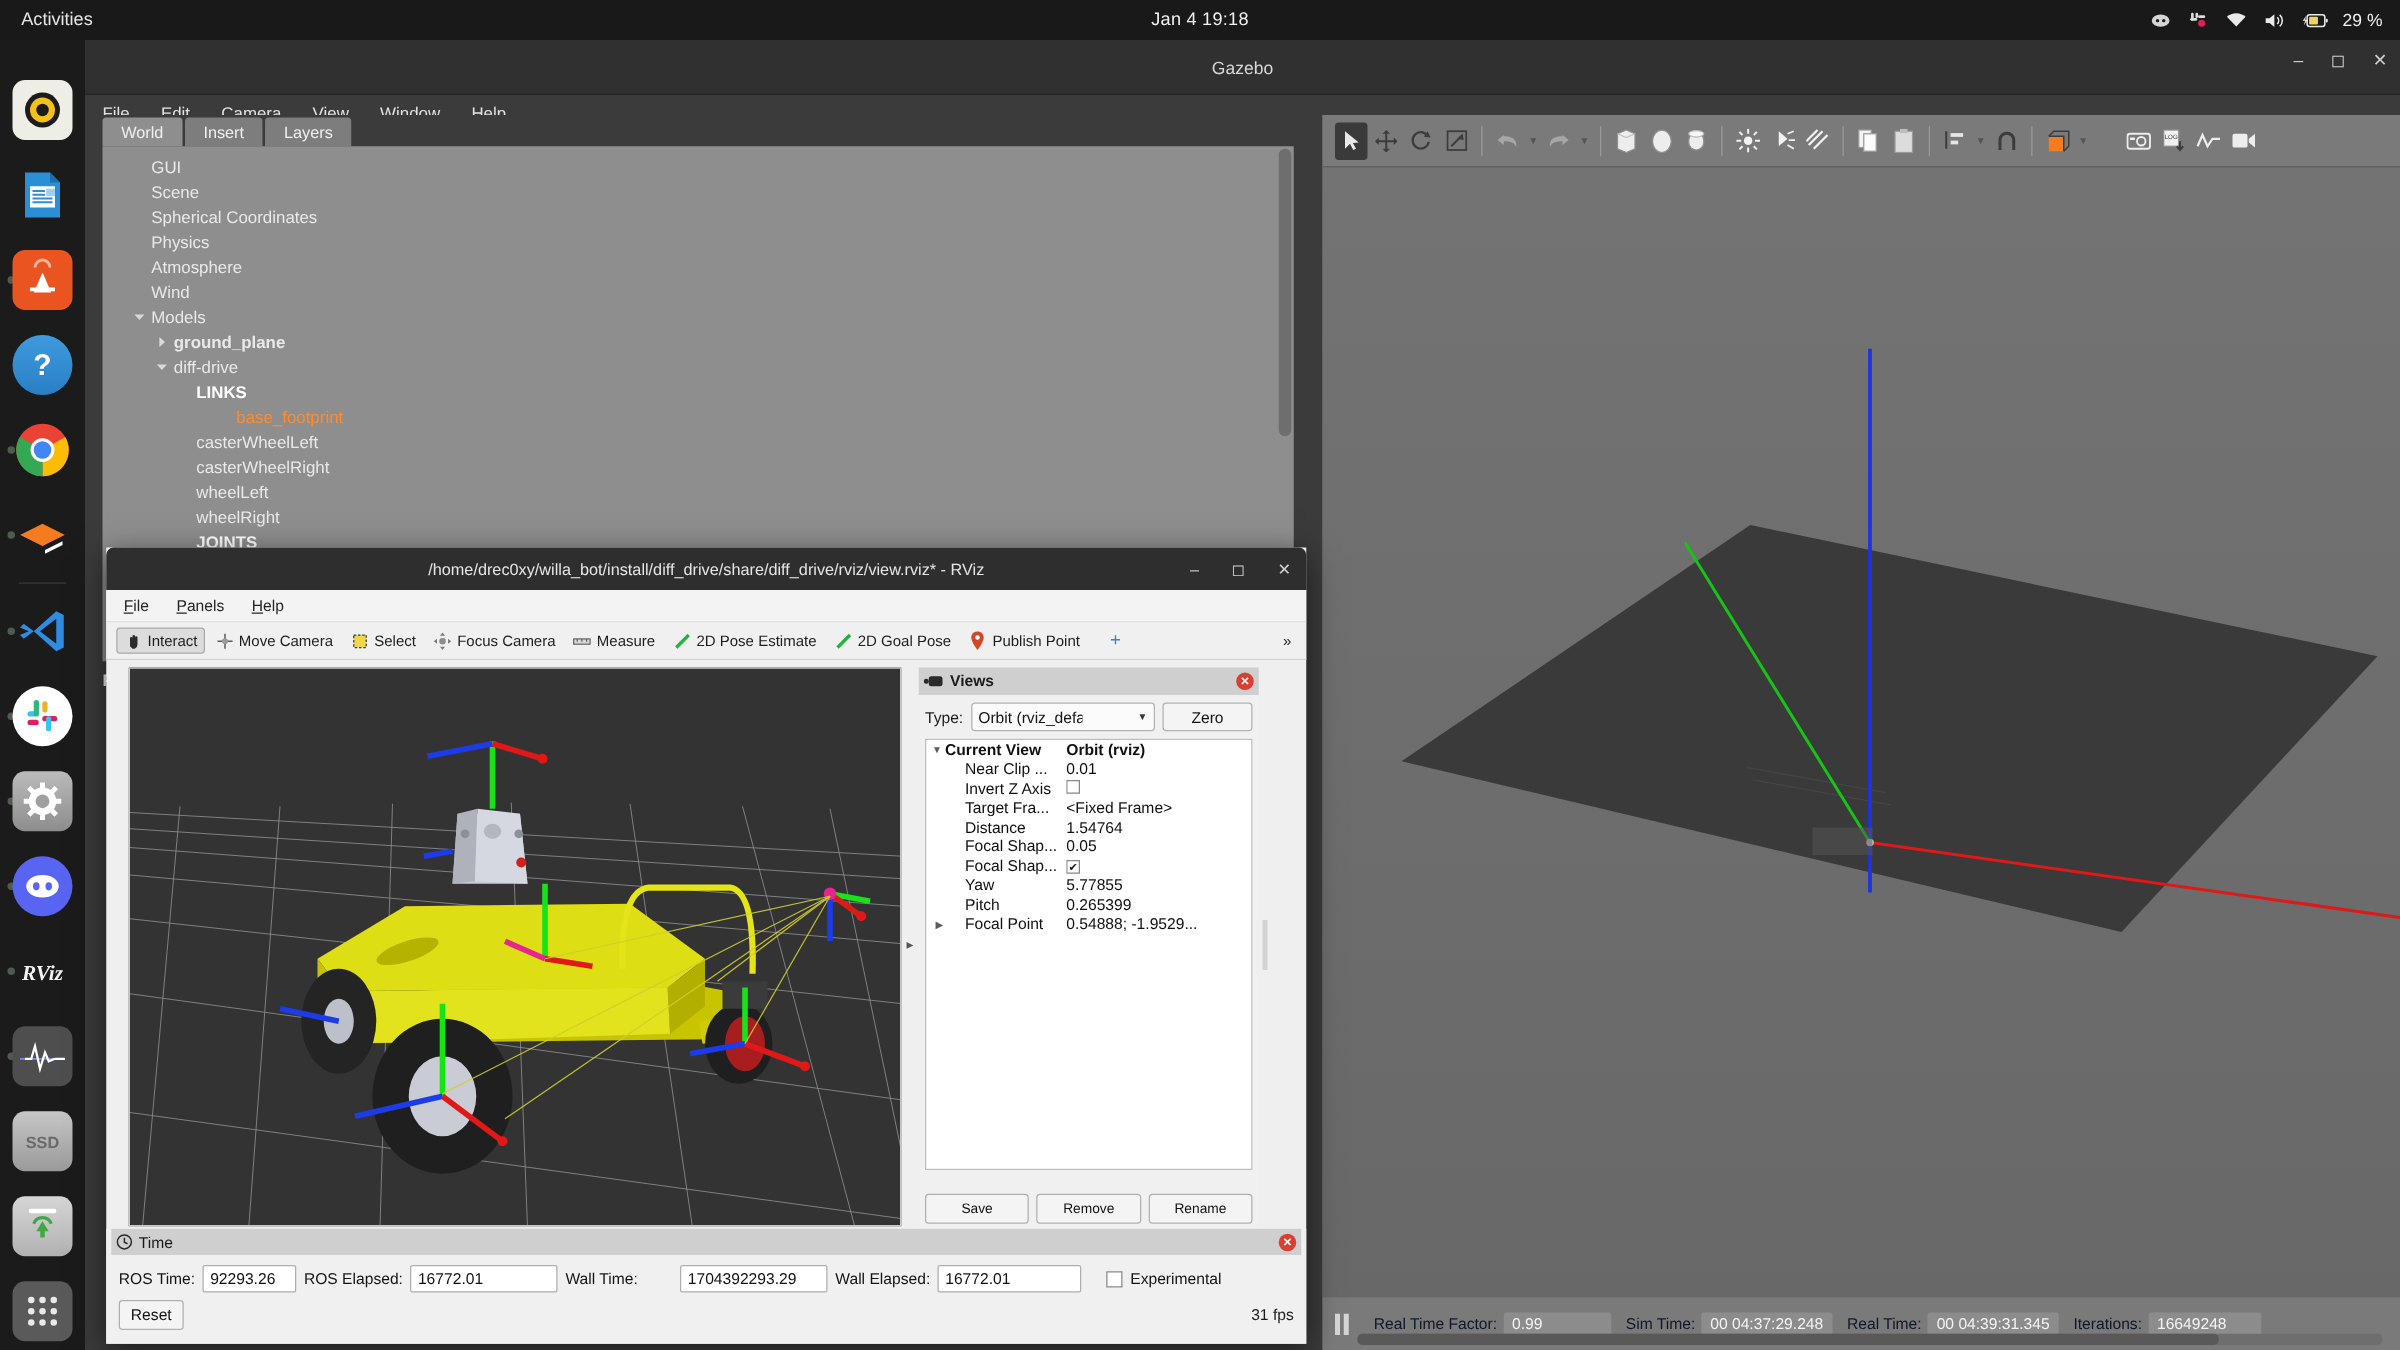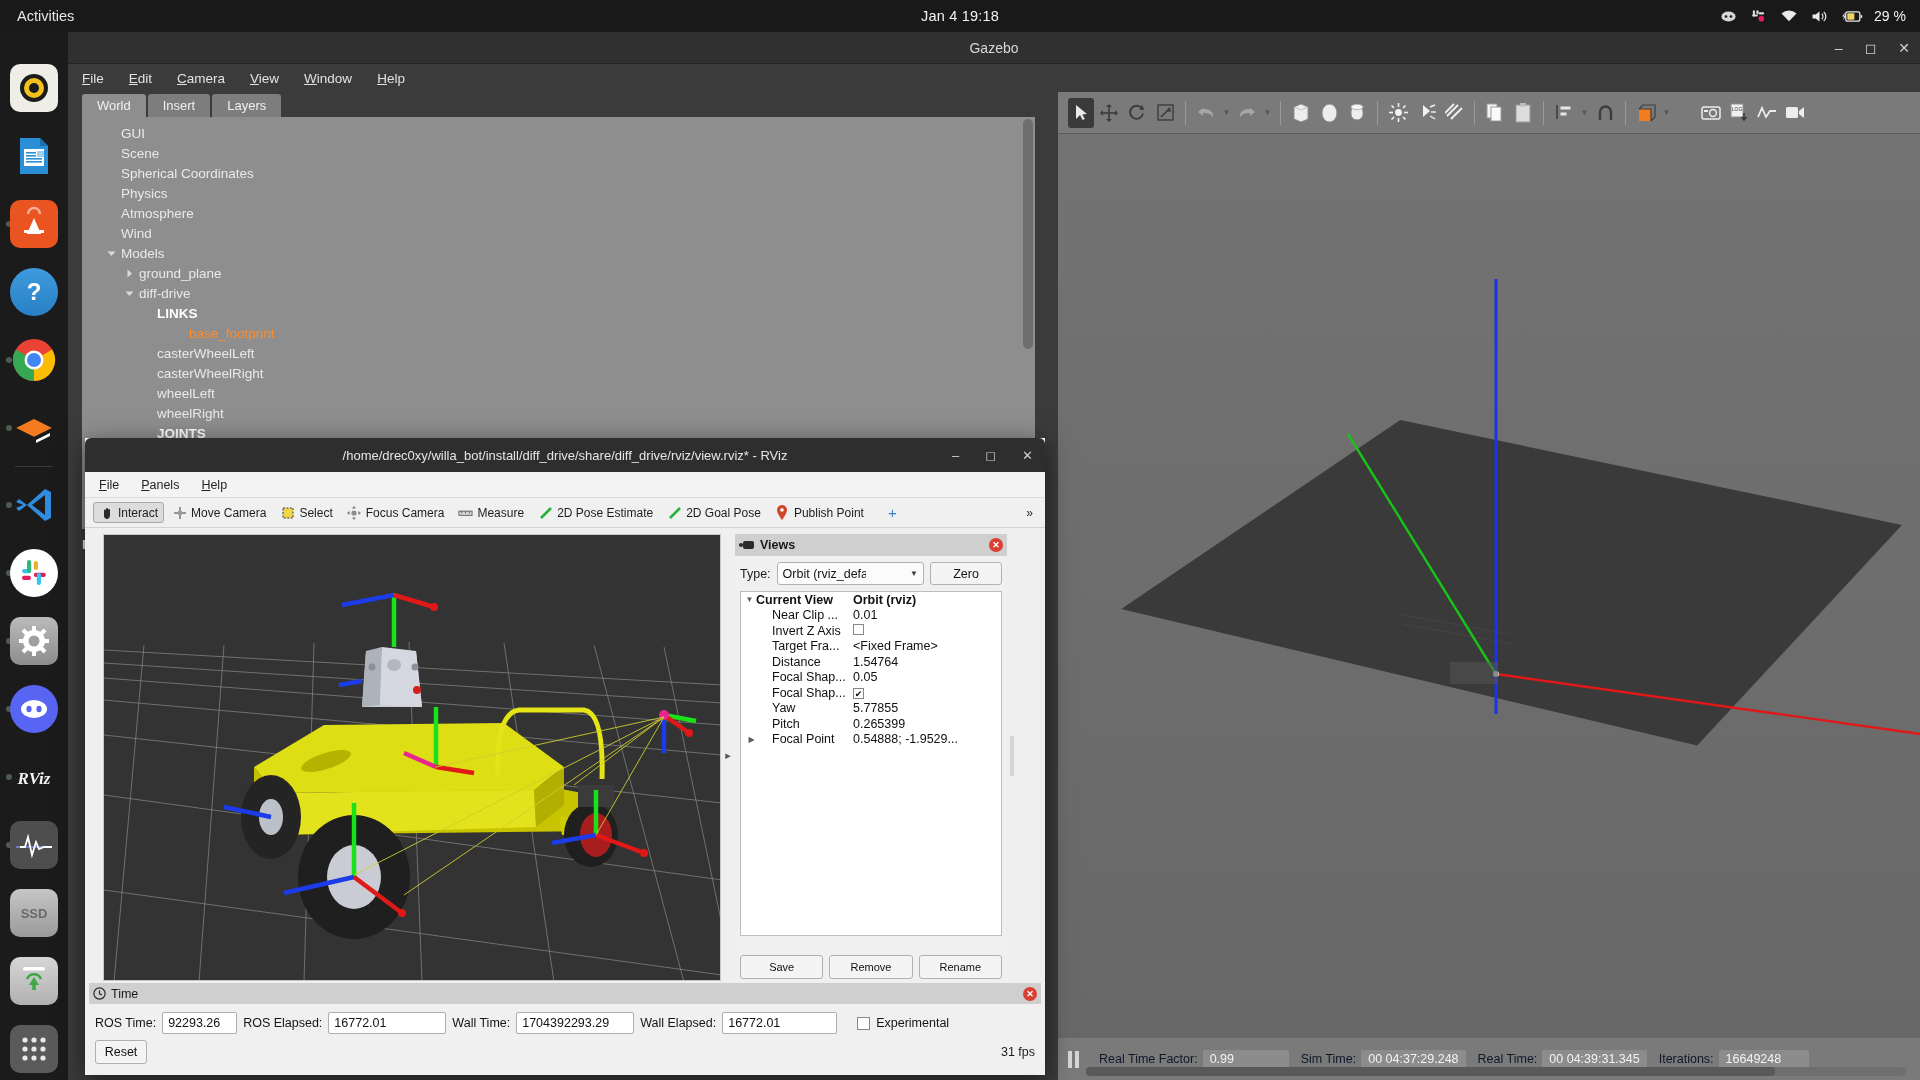--- a/index.html
+++ b/index.html
@@ -52,21 +52,21 @@
     width: 38px; height: 1px; background: #3a3a3a; margin: 4px auto;
   }
 
   
   #gazebo {
     position: absolute; left: 68px; top: 32px;
     width: 1852px; height: 1048px;
     background: #3b3b3b;
   }
   #gz-titlebar {
-    position: relative; height: 32px; background: #303030;
+    position: relative; height: 44px; background: #303030;
     display: flex; align-items: center; justify-content: center;
     color: #d8d8d8; font-size: 14px;
     border-bottom: 1px solid #232323;
   }
   #gz-wbtns { position: absolute; right: 10px; top: 0; height: 32px;
     display: flex; align-items: center; gap: 22px; color: #cfcfcf; }
   .wbtn { font-size: 14px; line-height: 1; cursor: default; }
 
   #gz-menubar {
     height: 28px; background: #3b3b3b; display: flex; align-items: center;
@@ -537,21 +537,21 @@
               <span>Wind</span>
             </div>
             <div class="tnode" style="padding-left: 24px;">
               <span class="arrow">
                 <svg width="9" height="9" viewBox="0 0 9 9">
                   <path d="M0.5 2.5 L8.5 2.5 L4.5 7 Z" fill="#d9d9d9"></path>
                 </svg>
               </span>
               <span>Models</span>
             </div>
-            <div class="tnode" style="padding-left: 42px;">
+            <div class="tnode" style="padding-left: 42px; font-weight: bold;">
               <span class="arrow">
                 <svg width="9" height="9" viewBox="0 0 9 9">
                   <path d="M2.5 0.5 L7 4.5 L2.5 8.5 Z" fill="#d9d9d9"></path>
                 </svg>
               </span>
               <span>ground_plane</span>
             </div>
             <div class="tnode" style="padding-left: 42px;">
               <span class="arrow">
                 <svg width="9" height="9" viewBox="0 0 9 9">
@@ -1135,21 +1135,21 @@
         </span>
         <span>Time</span>
         <span class="panel-close">✕</span>
       </div>
       <div id="rv-time-fields">
           <span>ROS Time:</span>
           <div class="tfield" style="width: 75px;">92293.26</div>
           <span>ROS Elapsed:</span>
           <div class="tfield" style="width: 118px;">16772.01</div>
           <span>Wall Time:</span>
-          <div class="tfield" style="width: 118px;">1704392293.29</div>
+          <div class="tfield" style="width: 118px; margin-left: 28px;">1704392293.29</div>
           <span>Wall Elapsed:</span>
           <div class="tfield" style="width: 115px;">16772.01</div>
           <div style="display: flex; align-items: center; gap: 6px; margin-left: 14px;">
             <span class="cbx" style="width: 13px; height: 13px;"></span>
             <span>Experimental</span>
           </div>
         </div>
       <div id="rv-time-bottom">
         <div id="rv-reset">Reset</div>
         <div id="rv-fps">31 fps</div>

